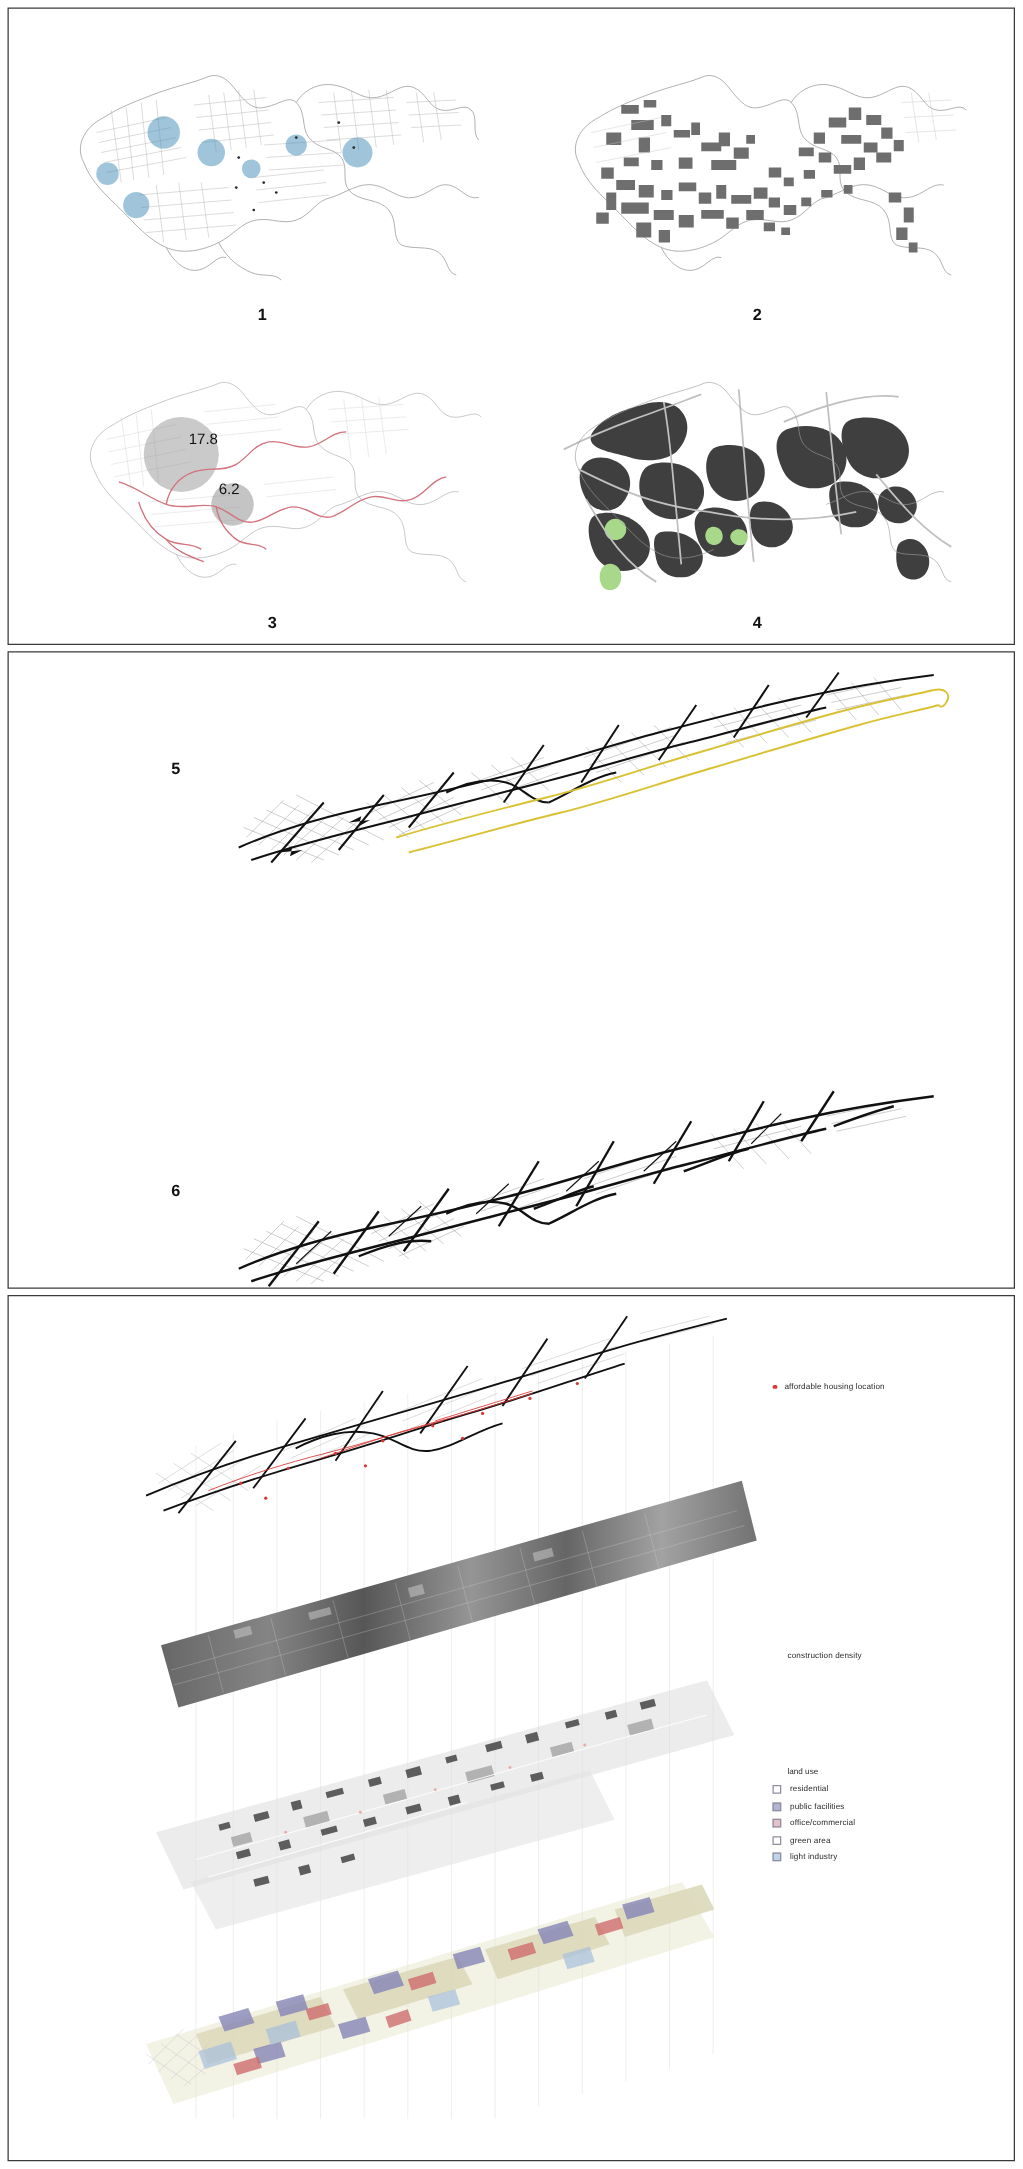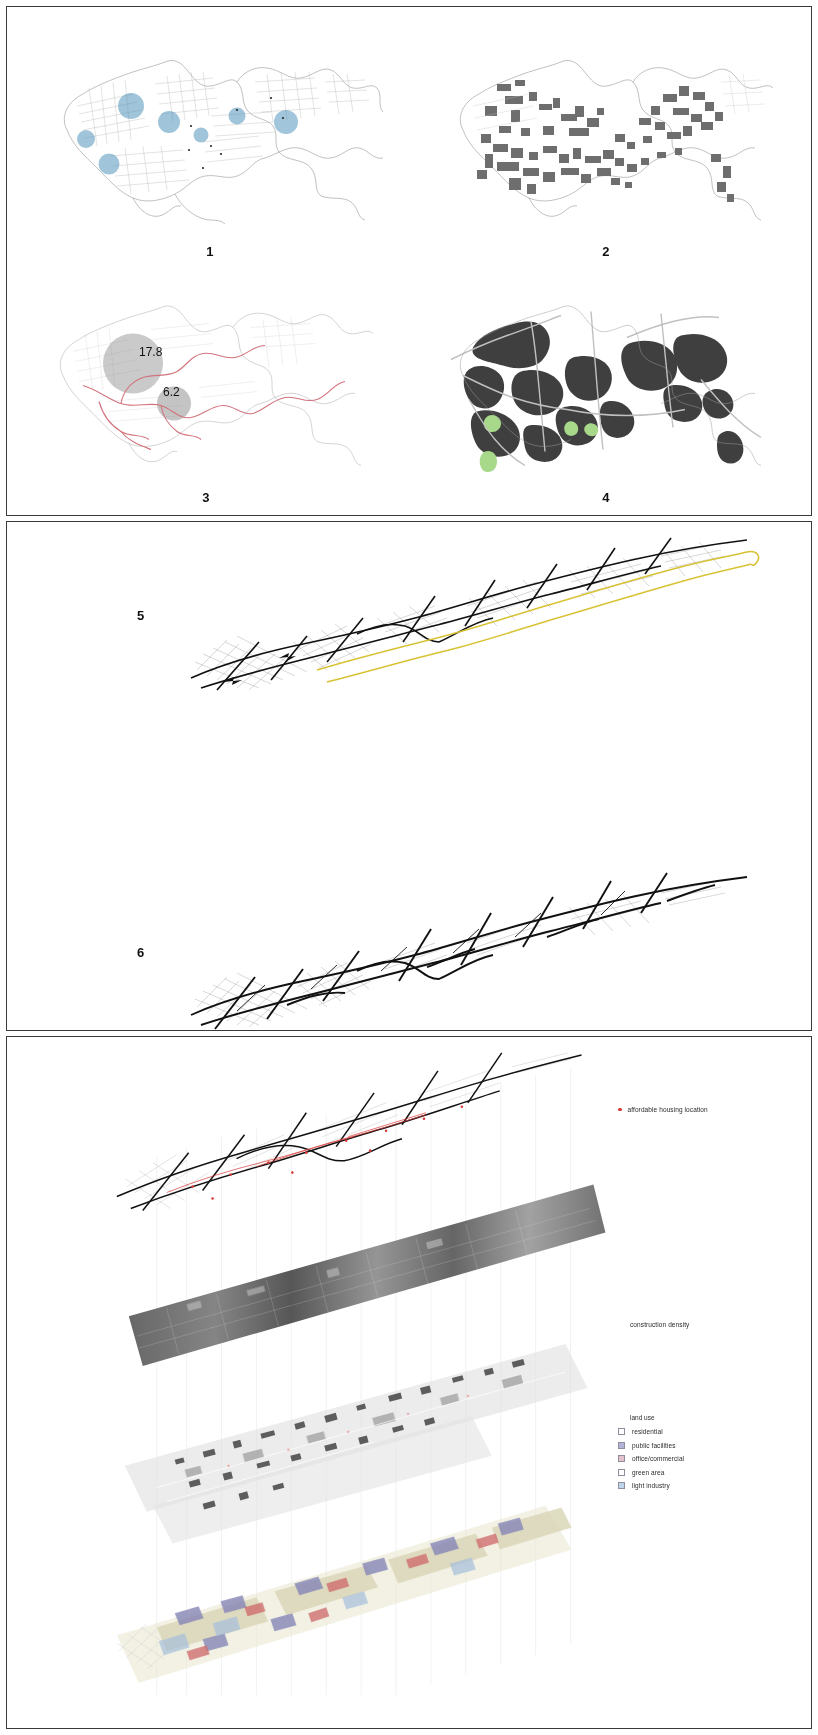--- a/index.html
+++ b/index.html
@@ -11,21 +11,21 @@
     position: relative;
   }
   .board { position: absolute; left: 6px; width: 806px; border: 1.5px solid #3a3a3a; background: #fff; }
 
   
   #section-regional { top: 6px; height: 510px; }
   .grid2 { position: relative; width: 100%; height: 100%; }
   .cell { position: absolute; }
   .cell-1 { left: 8px;   top: 6px;   width: 390px; height: 248px; }
   .cell-2 { left: 404px; top: 6px;   width: 390px; height: 248px; }
-  .cell-3 { left: 4px;   top: 258px; width: 390px; height: 242px; }
+  .cell-3 { left: 16px;   top: 258px; width: 390px; height: 242px; }
   .cell-4 { left: 404px; top: 258px; width: 390px; height: 242px; }
   .map-svg { position: absolute; left: 0; top: 0; width: 100%; height: 100%; }
   .panel-num {
     position: absolute; bottom: 2px; width: 100%; text-align: center;
     font-size: 13px; font-weight: bold; color: #111; letter-spacing: 0.5px;
   }
   .val-label { font-size: 12px; fill: #111; font-family: "Liberation Sans", sans-serif; }
 
   
   #section-corridor { top: 521px; height: 510px; }

